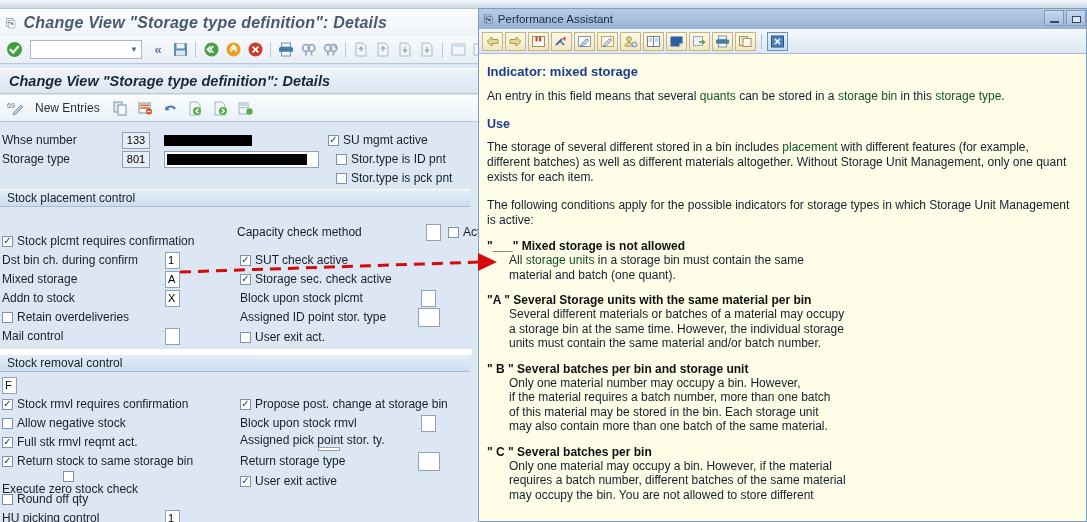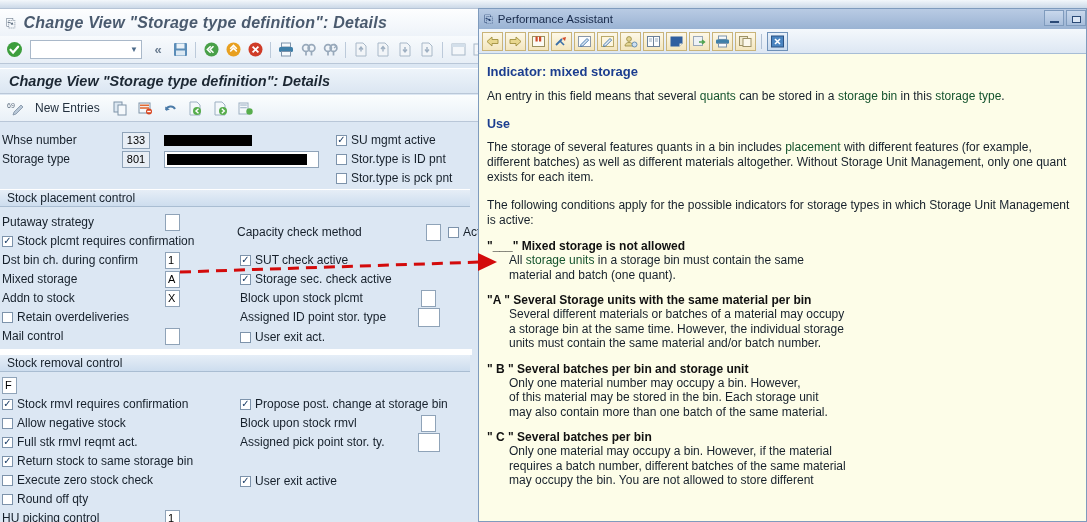--- a/index.html
+++ b/index.html
@@ -339,41 +339,37 @@
       </div>
 
       <div class="frow" style="left:2px; top:27px;">
         <span class="flabel" style="width:120px;">Storage type</span>
         <span class="finput key" style="width:28px;">801</span>
         <span class="finput" style="width:155px; margin-left:14px;">
           <span class="redact" style="width:140px;"></span>
         </span>
       </div>
 
-      <div class="frow" style="left:336px; top:8px;">
+      <div class="frow" style="left:328px; top:8px;">
         <span class="cbx on"></span>
         <span class="flabel">SU mgmt active</span>
       </div>
       <div class="frow" style="left:336px; top:27px;">
         <span class="cbx"></span>
         <span class="flabel">Stor.type is ID pnt</span>
       </div>
       <div class="frow" style="left:336px; top:46px;">
         <span class="cbx"></span>
         <span class="flabel">Stor.type is pck pnt</span>
       </div>
 
       <div class="group-head" style="left:0px; top:66px;">
         <span>Stock placement control</span>
       </div>
 
-      <div class="frow" style="left:2px; top:90px;">
-        <span class="flabel" style="width:163px;">Putaway strategy</span>
-        <span class="finput" style="width:15px;"></span>
-      </div>
       <div class="frow" style="left:2px; top:109px;">
         <span class="cbx on"></span>
         <span class="flabel">Stock plcmt requires confirmation</span>
       </div>
       <div class="frow" style="left:2px; top:128px;">
         <span class="flabel" style="width:163px;">Dst bin ch. during confirm</span>
         <span class="finput" style="width:15px;">1</span>
       </div>
       <div class="frow" style="left:2px; top:147px;">
         <span class="flabel" style="width:163px;">Mixed storage</span>
@@ -437,43 +433,47 @@
         <span class="flabel">Allow negative stock</span>
       </div>
       <div class="frow" style="left:2px; top:310px;">
         <span class="cbx on"></span>
         <span class="flabel">Full stk rmvl reqmt act.</span>
       </div>
       <div class="frow" style="left:2px; top:329px;">
         <span class="cbx on"></span>
         <span class="flabel">Return stock to same storage bin</span>
       </div>
-      <div class="frow" style="left:2px; top:348px;">
+      <div class="frow" style="left:2px; top:348px;flex-direction:column;">
         <span class="cbx"></span>
         <span class="flabel">Execute zero stock check</span>
       </div>
       <div class="frow" style="left:2px; top:367px;">
         <span class="cbx"></span>
         <span class="flabel">Round off qty</span>
       </div>
       <div class="frow" style="left:2px; top:386px;">
         <span class="flabel" style="width:163px;">HU picking control</span>
         <span class="finput" style="width:15px;">1</span>
       </div>
 
       <div class="frow" style="left:240px; top:272px;">
         <span class="cbx on"></span>
         <span class="flabel">Propose post. change at storage bin</span>
       </div>
       <div class="frow" style="left:240px; top:291px;">
         <span class="flabel" style="width:181px;">Block upon stock rmvl</span>
         <span class="finput" style="width:15px;"></span>
       </div>
-      <div class="frow" style="left:240px; top:310px;">
+      <div class="frow" style="left:240px; top:310px;flex-direction:column;">
         <span class="flabel" style="width:178px;">Assigned pick point stor. ty.</span>
+        <span class="finput" style="width:22px; height:19px;"></span>
+      </div>
+      <div class="frow" style="left:240px; top:329px;">
+        <span class="flabel" style="width:178px;">Return storage type</span>
         <span class="finput" style="width:22px; height:19px;"></span>
       </div>
       <div class="frow" style="left:240px; top:349px;">
         <span class="cbx on"></span>
         <span class="flabel">User exit active</span>
       </div>
 
     </div>
   </div>
 
@@ -574,21 +574,21 @@
             <rect x="1.5" y="1" width="12" height="11" fill="#4a84c0" stroke="#2b5283"></rect>
             <path d="M5 4l5 5M10 4l-5 5" stroke="#fff" stroke-width="1.6"></path>
           </svg>
       </span>
     </div>
 
     <div class="pa-body">
       <div class="pa-h1">Indicator: mixed storage</div>
       <div class="pa-p" id="intro-p"><span>An entry in this field means that several </span><span class="lk">quants</span><span> can be stored in a </span><span class="lk">storage bin</span><span> in this </span><span class="lk">storage type</span><span>.</span></div>
       <div class="pa-h2">Use</div>
-      <div class="pa-p" id="use-p" style="width:582px;"><span>The storage of several features quants in a bin includes </span><span class="lk">placement</span><span> with different features (for example, different batches) as well as different materials altogether. Without Storage Unit Management, only one quant exists for each item.</span></div>
+      <div class="pa-p" id="use-p" style="width:582px;"><span>The storage of several different stored in a bin includes </span><span class="lk">placement</span><span> with different features (for example, different batches) as well as different materials altogether. Without Storage Unit Management, only one quant exists for each item.</span></div>
       <div class="pa-p" style="margin-top:13px;">The following conditions apply for the possible indicators for storage types in which Storage Unit Management is active:</div>
       <div id="indicator-list">
           <div class="ind-block">
             <div class="ind-title"><span>"___"  </span><span>Mixed storage is not allowed</span></div>
             <div class="ind-body">
               <div><span>All </span><span class="lk">storage units</span><span> in a storage bin must contain the same</span></div>
               <div><span>material and batch (one quant).</span></div>
             </div>
           </div>
           <div class="ind-block" style="position: relative;">
@@ -596,20 +596,21 @@
             <div class="ind-body">
               <div><span>Several different materials or batches of a material may occupy</span></div>
               <div><span>a storage bin at the same time. However, the individual storage</span></div>
               <div><span>units must contain the same material and/or batch number.</span></div>
             </div>
           </div>
           <div class="ind-block">
             <div class="ind-title"><span>" B "  </span><span>Several batches per bin and storage unit</span></div>
             <div class="ind-body">
               <div><span>Only one material number may occupy a bin. However,</span></div>
+              <div><span>if the material requires a batch number, more than one batch</span></div>
               <div><span>of this material may be stored in the bin. Each storage unit</span></div>
               <div><span>may also contain more than one batch of the same material.</span></div>
             </div>
           </div>
           <div class="ind-block">
             <div class="ind-title"><span>" C "  </span><span>Several batches per bin</span></div>
             <div class="ind-body">
               <div><span>Only one material may occupy a bin. However, if the material</span></div>
               <div><span>requires a batch number, different batches of the same material</span></div>
               <div><span>may occupy the bin. You are not allowed to store different</span></div>

